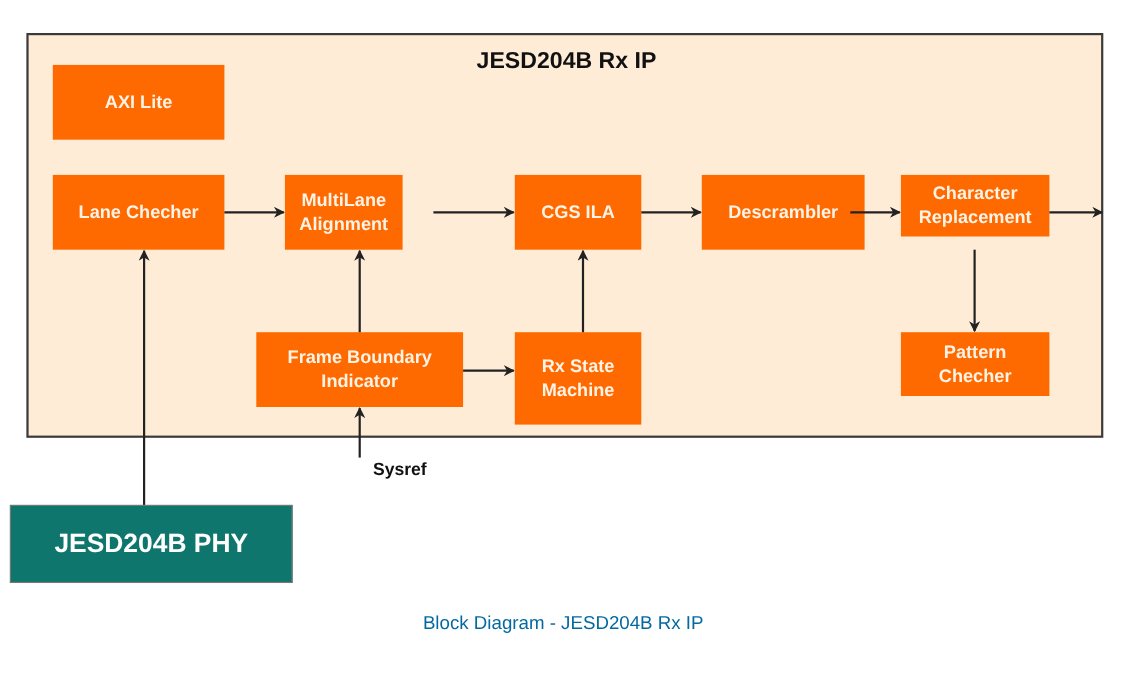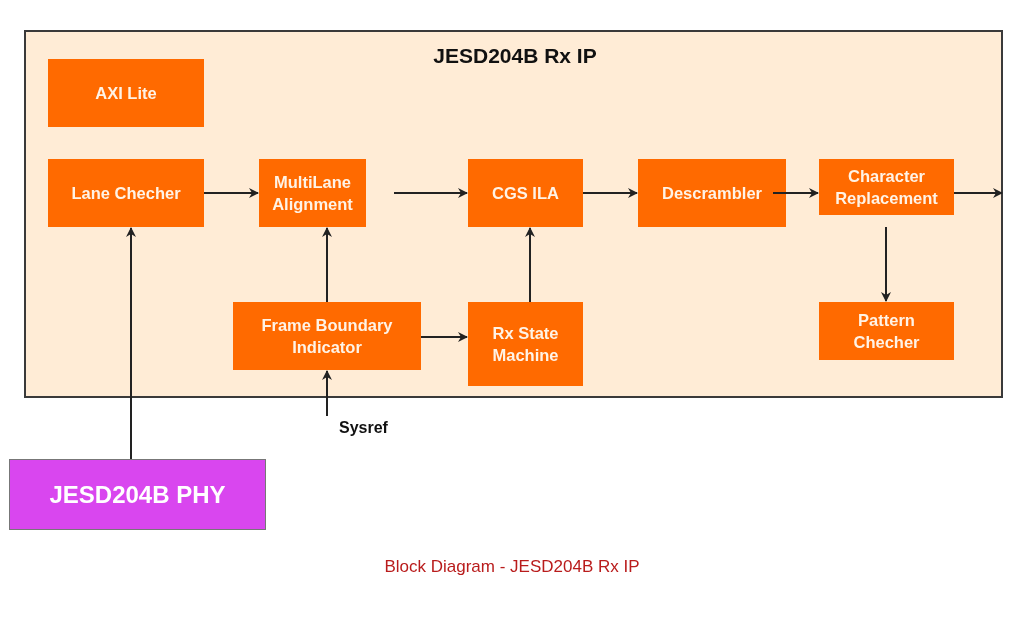--- a/index.html
+++ b/index.html
@@ -6,26 +6,26 @@
     body { width: 1024px; height: 620px; position: relative; overflow: hidden;
            font-family: "Liberation Sans", sans-serif; }
     .container { position: absolute; left: 24px; top: 30px; width: 979px; height: 368px;
                  background: #ffecd6; border: 2px solid #3a3a3a; box-sizing: border-box; }
     .title { position: absolute; left: 380px; top: 44px; width: 270px; text-align: center;
              font-weight: bold; font-size: 21px; color: #111; }
     .block { position: absolute; background: #ff6a00; color: #fff3e6; font-weight: bold;
              font-size: 16.5px; display: flex; align-items: center; justify-content: center;
              text-align: center; line-height: 22px; box-sizing: border-box; white-space: pre-line; }
     .phy { position: absolute; left: 9px; top: 459px; width: 257px; height: 71px;
-           background: #d946ef; border: 1px solid #777; color: #fff; font-weight: bold;
+           background: #0f766e; border: 1px solid #777; color: #fff; font-weight: bold;
            font-size: 24px; display: flex; align-items: center; justify-content: center;
            box-sizing: border-box; }
     .sysref { position: absolute; left: 296px; top: 419px; font-weight: bold; font-size: 16px; color: #111; margin-left: 43px; }
     .caption { position: absolute; left: 0; width: 1024px; top: 557px; text-align: center;
-               font-size: 17px; color: #b91c1c; }
+               font-size: 17px; color: #0369a1; }
     svg.wires { position: absolute; left: 0; top: 0; width: 1024px; height: 620px; pointer-events: none; }
   </style>
 </head>
 <body>
 
 <div class="container"></div>
 <div class="title">JESD204B Rx IP</div>
 
 <div class="block" style="left:48px;top:59px;width:156px;height:68px;">AXI Lite</div>
 <div class="block" style="left:48px;top:159px;width:156px;height:68px;">Lane Checher</div>

